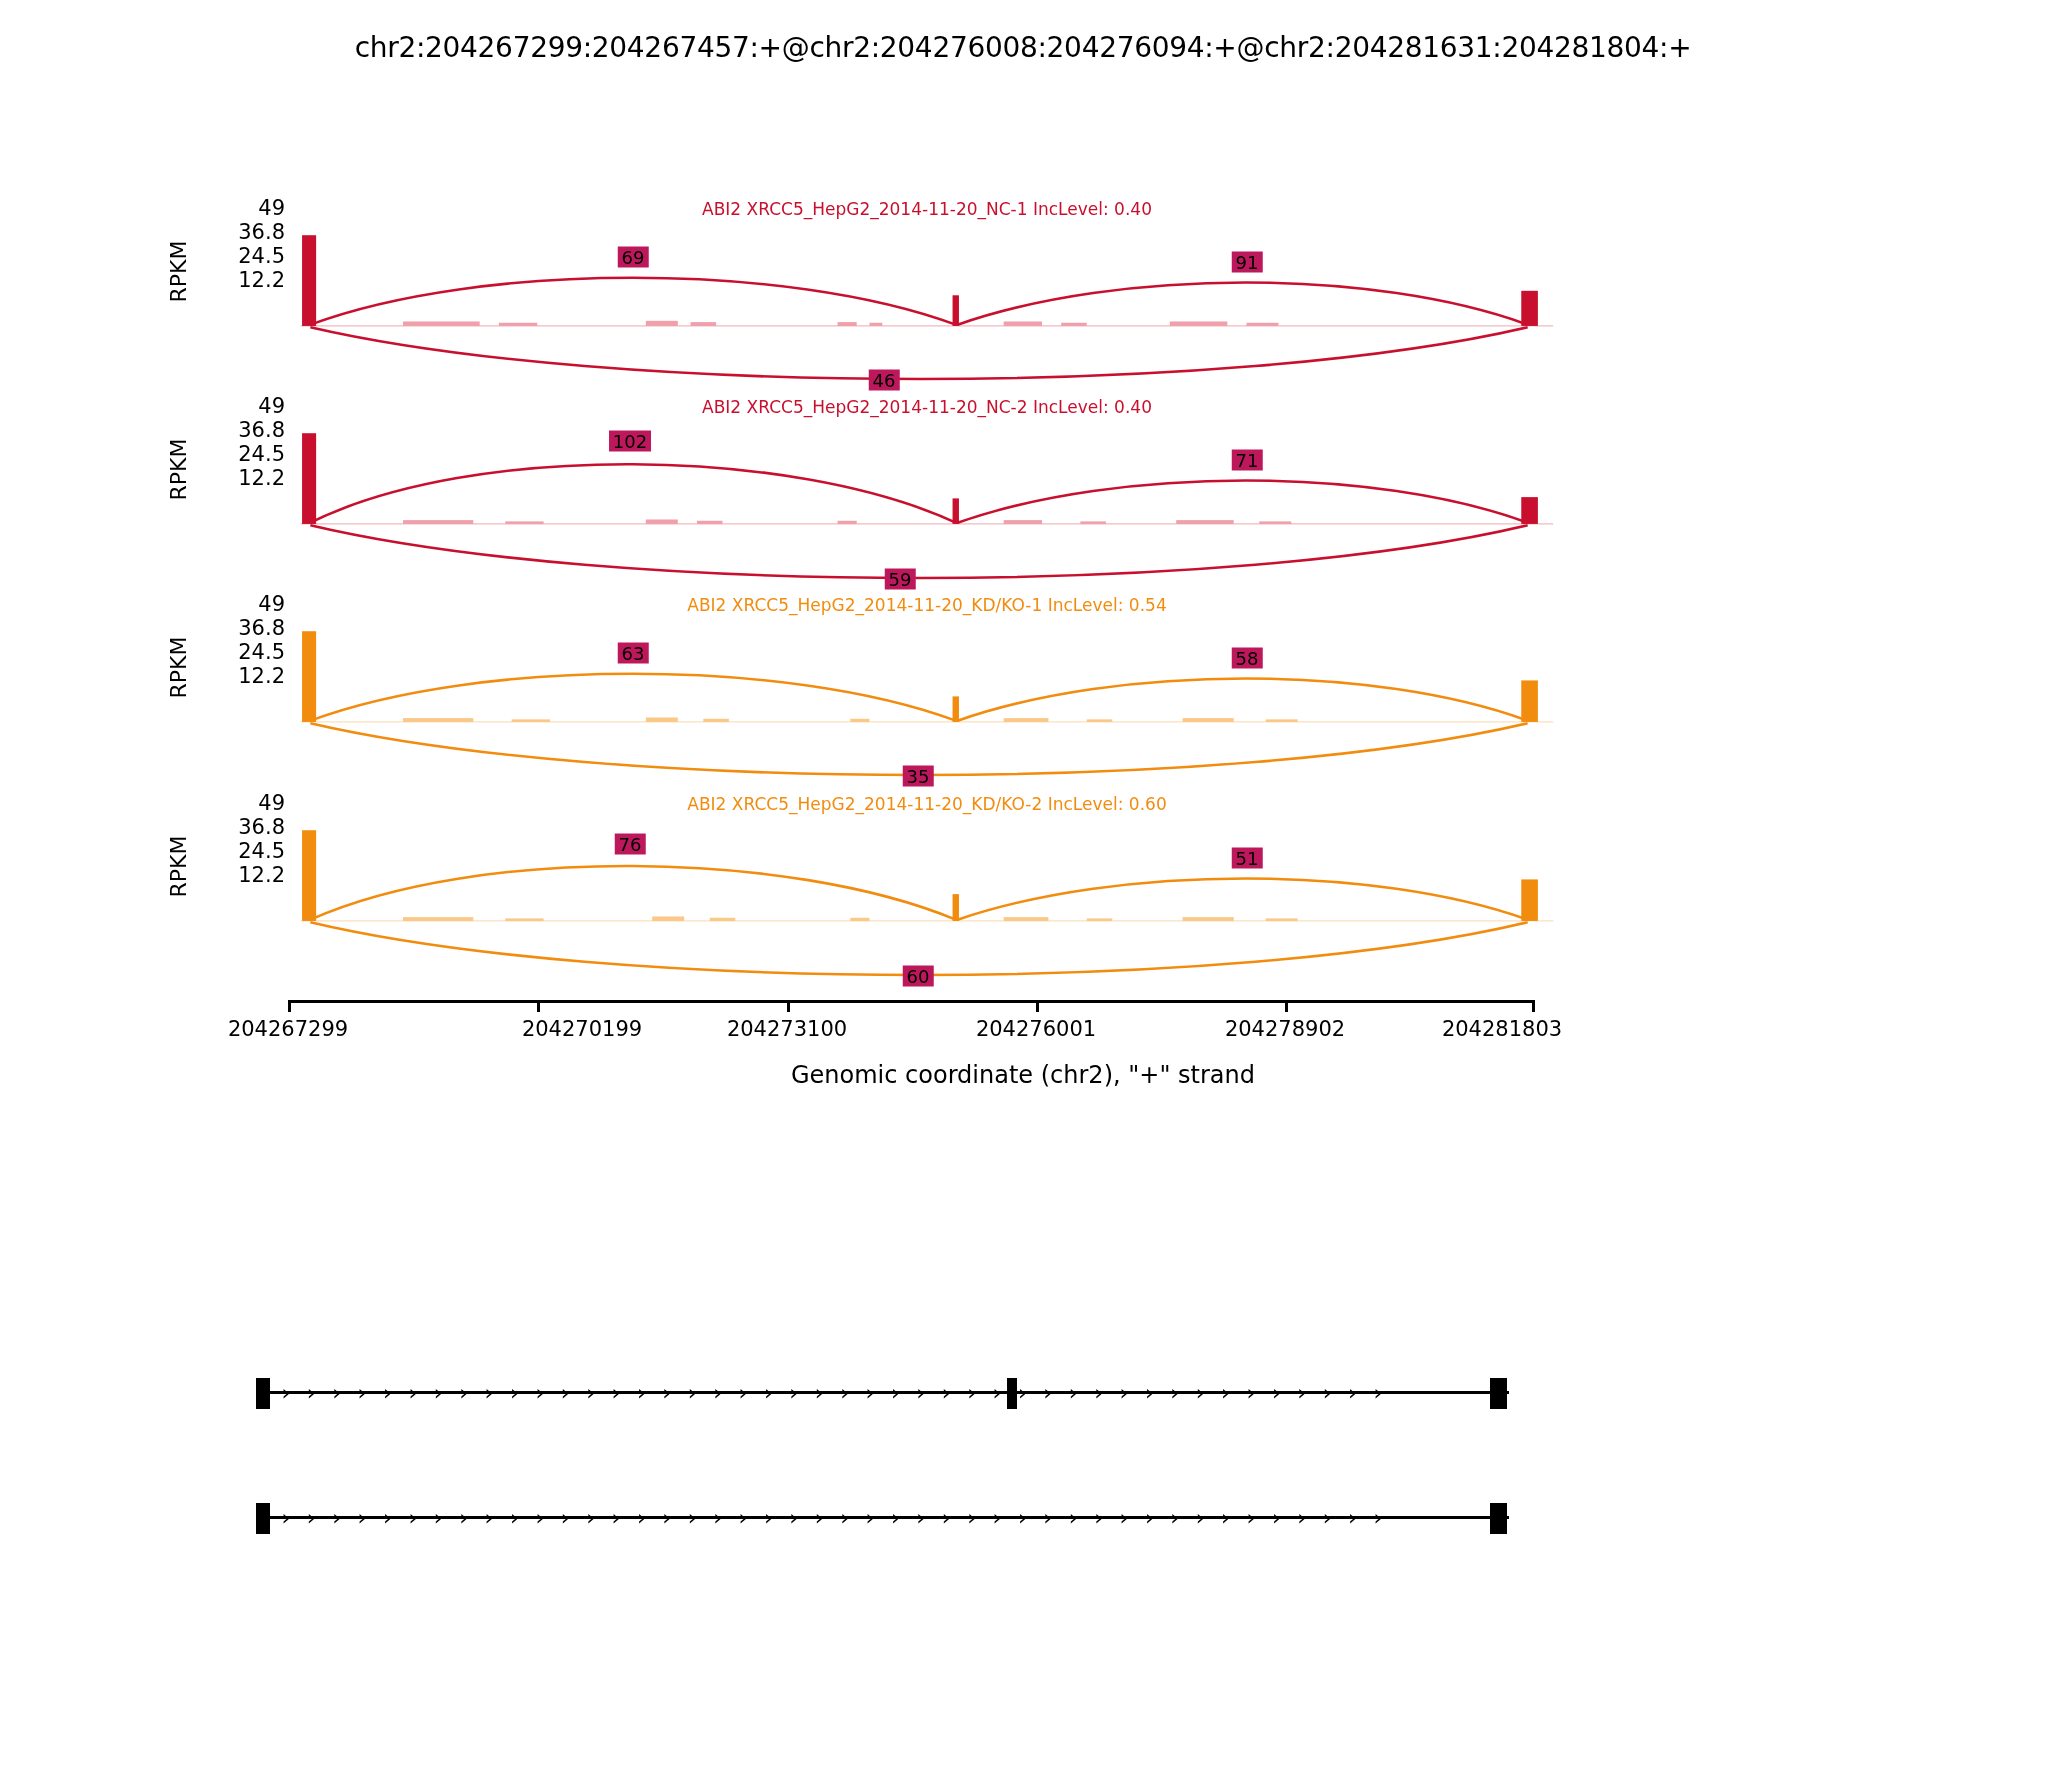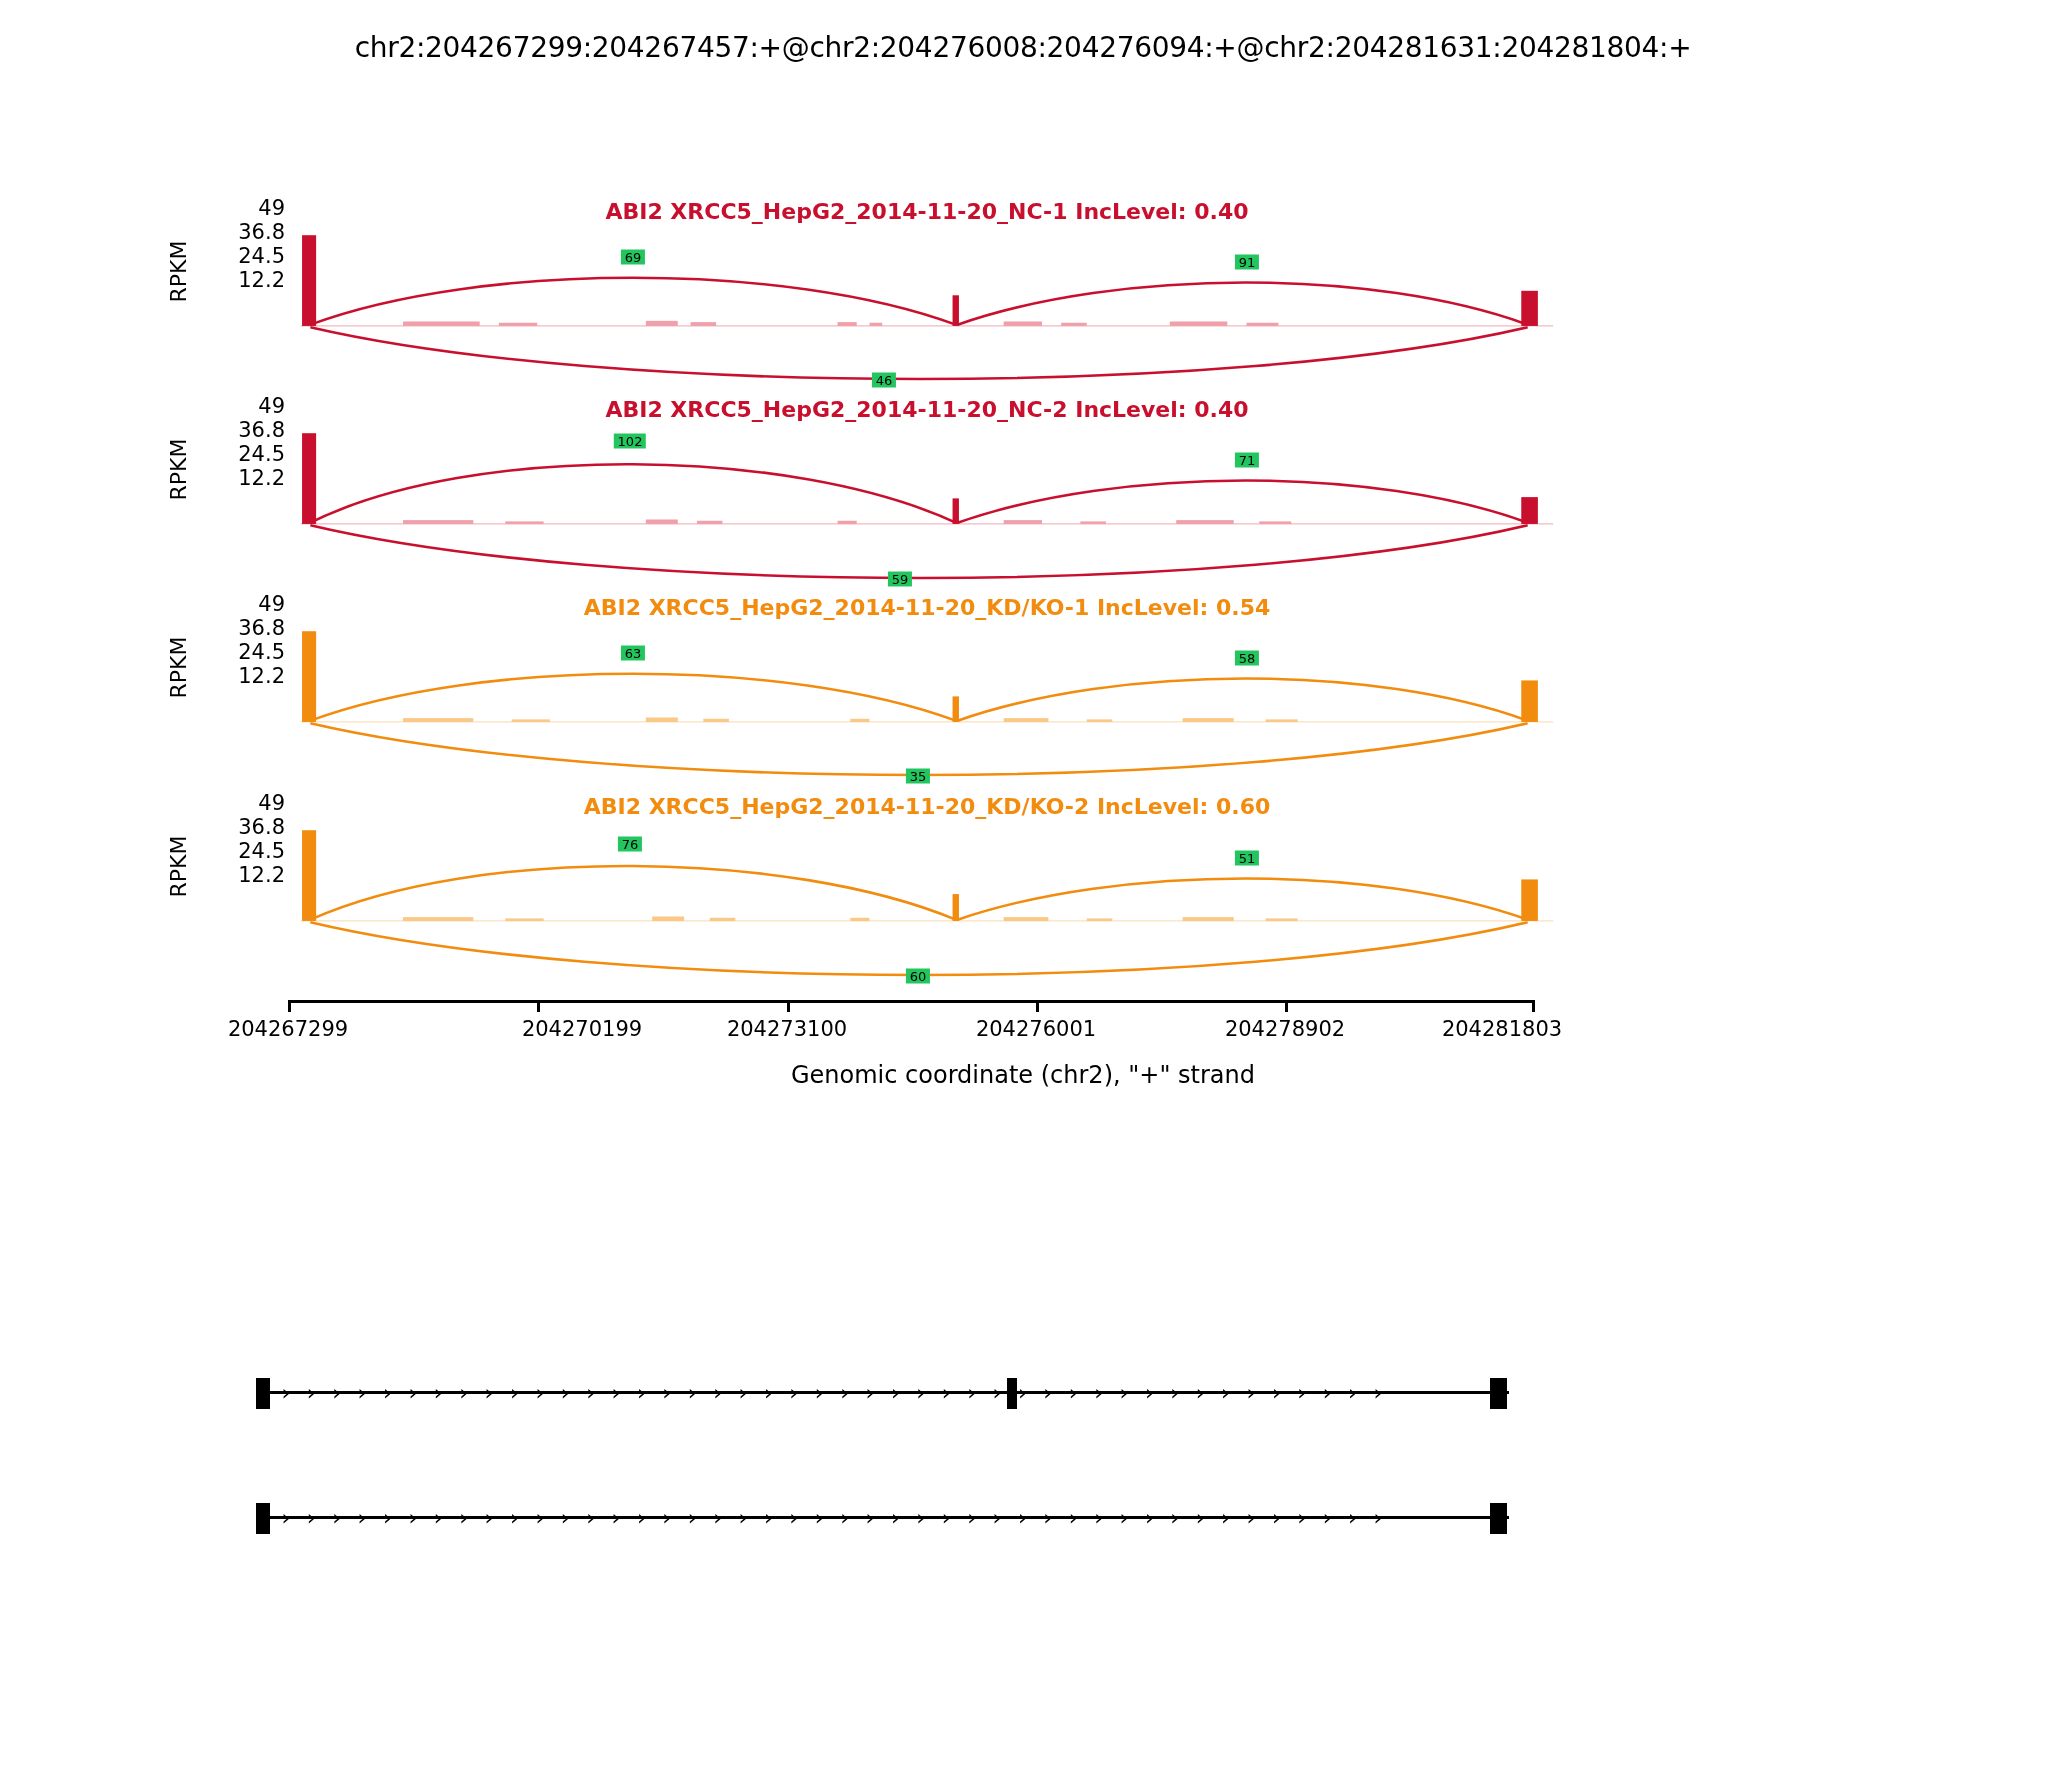--- a/index.html
+++ b/index.html
@@ -63,23 +63,22 @@
     left: 128px;
     top: 0;
     width: 1278px;
     height: 192px;
   }
   .panel .sample-label {
     position: absolute;
     top: 1.3px;
     width: 100%;
     text-align: center;
-    font-size: 22px;
+    font-size: 17px;
     white-space: nowrap;
-    font-weight: bold;
   }
   .panel .sample-label.red { color: #c8102e; }
   .panel .sample-label.orange { color: #f28c0f; }
   .axis-area {
     position: absolute;
     left: 288px;
     top: 1000px;
     width: 1246px;
     height: 89px;
   }
@@ -142,22 +141,22 @@
     font-size: 22px;
     letter-spacing: 16.6px;
     color: #000;
     line-height: 38px;
     white-space: nowrap;
     overflow: hidden;
     font-family: "DejaVu Sans", sans-serif;
   }
   .junction-count {
     position: absolute;
-    font-size: 13px;
-    background: #22c55e;
+    font-size: 18px;
+    background: #be185d;
     padding: 0 3.8px;
     transform: translate(-50%, -50%);
     white-space: nowrap;
   }
   svg { display: block; }
 </style>
 </head>
 <body>
 
 <div id="root">

